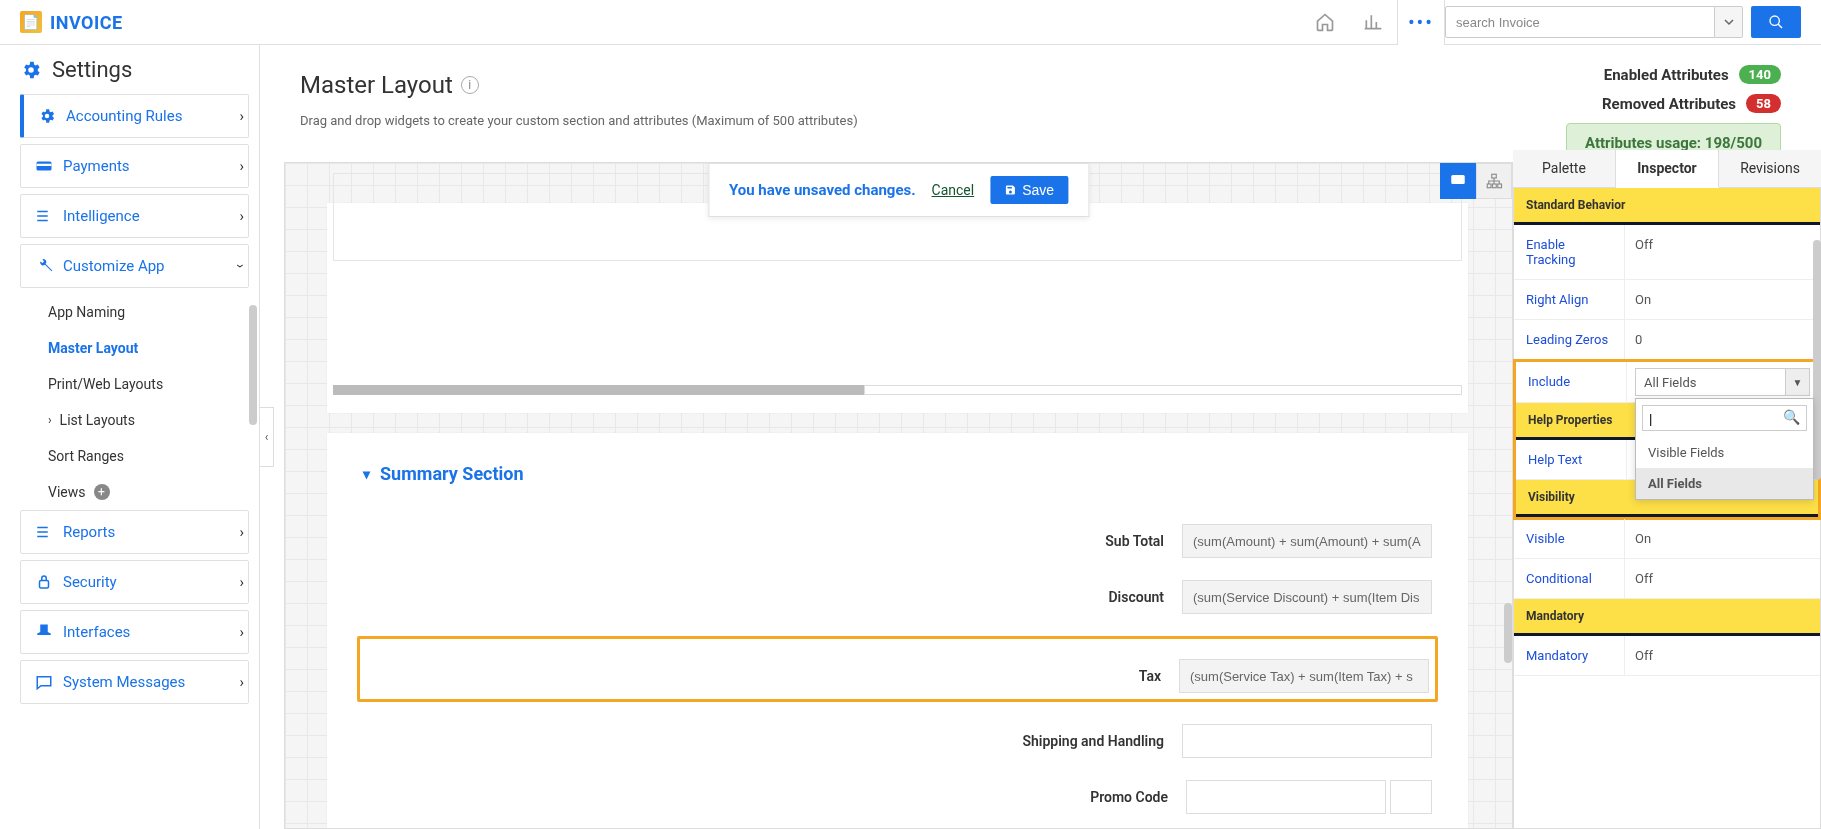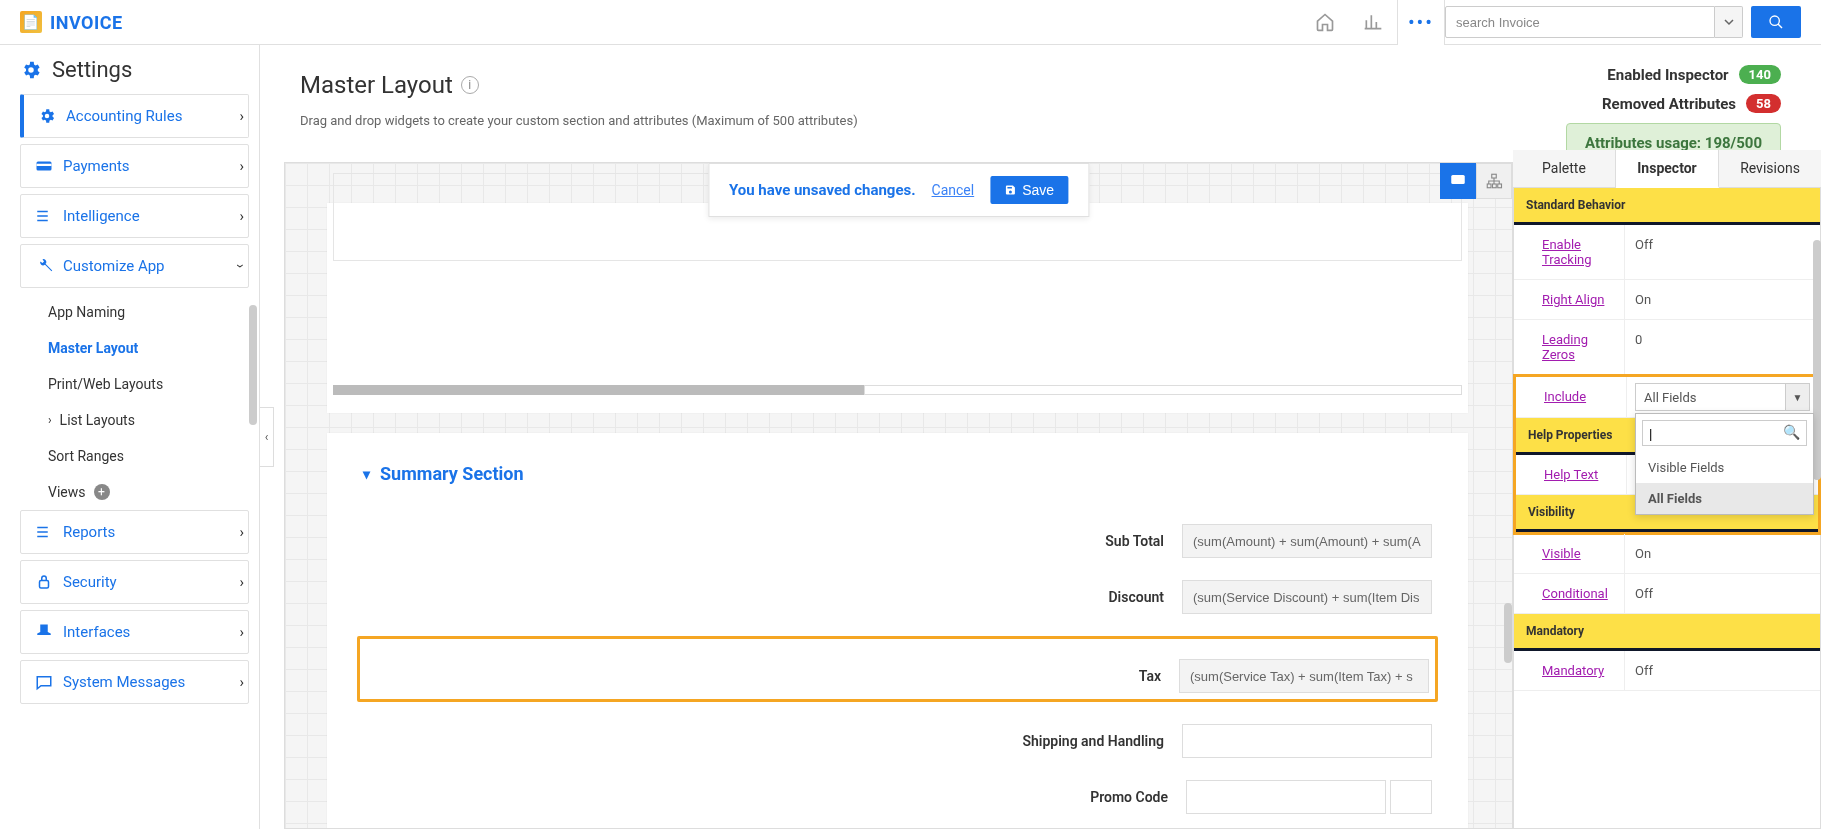--- a/index.html
+++ b/index.html
@@ -54,21 +54,21 @@
 .badge-red { background:#d32f2f; }
 .usage-box { margin-top:6px; padding:10px 18px; background:#dff0d8; border:1px solid #b2d8a3; border-radius:4px; color:#3c763d; font-weight:700; font-size:15px;}
 
 
 .canvas-area { flex:1; margin:22px 0 0 0; display:flex; position:relative; overflow:hidden;}
 .canvas { flex:1; margin:12px 0 0 24px; background-image: linear-gradient(#e8e8e8 1px, transparent 1px), linear-gradient(90deg, #e8e8e8 1px, transparent 1px); background-size: 22px 22px; background-color:#f5f5f5; position:relative; border:1px solid #ddd; overflow:hidden;}
 
 
 .unsaved-bar { position:absolute; top:0; left:50%; transform:translateX(-50%); background:#fff; border:1px solid #e0e0e0; box-shadow:0 2px 6px rgba(0,0,0,0.08); padding:12px 20px; display:flex; align-items:center; gap:16px; z-index:20;}
 .unsaved-text { color:#1a73e8; font-weight:700; font-size:15px;}
-.cancel-link { color:#3b82f6; text-decoration:underline; font-size:14px; cursor:pointer;}
+.cancel-link { color:#14532d; text-decoration:underline; font-size:14px; cursor:pointer;}
 .save-btn { background:#1a73e8; color:#fff; border:none; padding:6px 14px; border-radius:2px; font-size:14px; display:flex; align-items:center; gap:6px; cursor:pointer;}
 
 
 .view-toggles { position:absolute; top:0; right:0; display:flex; z-index:15;}
 .vt-btn { width:36px; height:36px; background:#f0f0f0; border:1px solid #ddd; display:flex; align-items:center; justify-content:center; }
 .vt-btn.active { background:#1a73e8; color:#fff; border-color:#1a73e8;}
 
 
 .card { background:#fff; position:absolute; box-shadow:0 0 2px rgba(0,0,0,0.05); }
 .card-top { left:42px; top:40px; right:44px; height:210px; }
@@ -90,21 +90,21 @@
 
 .canvas-scroll { position:absolute; right:0; top:440px; width:8px; height:60px; background:#ccc; border-radius:4px; z-index:10;}
 .right-panel-wrap { display:flex; flex-direction:column; width:308px; }
 .rp-tabs { display:flex; border-bottom:1px solid #ddd; }
 .rp-tab { flex:1; text-align:center; padding:10px 0; font-size:14px; background:#f5f5f5; border-right:1px solid #ddd; cursor:pointer;}
 .rp-tab:last-child { border-right:none;}
 .rp-tab.active { background:#fff; font-weight:700; border-bottom:2px solid #fff; margin-bottom:-1px; }
 .rp-body { flex:1; overflow:visible; padding:0; position:relative;}
 .rp-section-h { background:#fde047; padding:10px 12px; font-weight:700; font-size:12px; border-bottom:3px solid #0f172a;}
 .rp-row { display:flex; border-bottom:1px solid #eee; }
-.rp-row .k { width:110px; padding:12px 10px 12px 28px; font-size:13px; color:#a21caf;text-decoration:underline; }
+.rp-row .k { width:110px; padding:12px 10px 12px 12px; font-size:13px; color:#1d4ed8; }
 .rp-row .v { flex:1; padding:12px 10px; font-size:13px; color:#555; border-left:1px solid #eee;}
 
 
 .include-select { position:relative; width:100%;}
 .include-display { width:100%; height:28px; border:1px solid #ccc; background:#fff; display:flex; align-items:center; padding:0 8px; font-size:13px; position:relative;}
 .include-display .arr { position:absolute; right:0; top:0; width:24px; height:100%; background:#eee; border-left:1px solid #ccc; display:flex; align-items:center; justify-content:center; font-size:10px;}
 .include-dropdown { position:absolute; top:30px; left:0; right:-4px; background:#fff; border:1px solid #bbb; box-shadow:0 2px 8px rgba(0,0,0,0.15); z-index:50;}
 .include-search { padding:6px; position:relative;}
 .include-search input { width:100%; height:26px; border:1px solid #ccc; padding:0 26px 0 6px; font-size:13px;}
 .include-search .mag { position:absolute; right:12px; top:10px; font-size:14px; color:#666;}
@@ -249,21 +249,21 @@
 
   <div class="main">
     <div class="main-header">
       <div class="ml-title">
         <span>Master Layout</span>
         <span class="ml-info">i</span>
       </div>
       <div class="ml-sub">Drag and drop widgets to create your custom section and attributes (Maximum of 500 attributes)</div>
       <div class="header-right">
         <div class="hr-row">
-          <span>Enabled Inspector</span>
+          <span>Enabled Attributes</span>
           <span class="badge badge-green">140</span>
         </div>
         <div class="hr-row">
           <span>Removed Attributes</span>
           <span class="badge badge-red">58</span>
         </div>
         <div class="usage-box">Attributes usage: 198/500</div>
       </div>
     </div>
 

